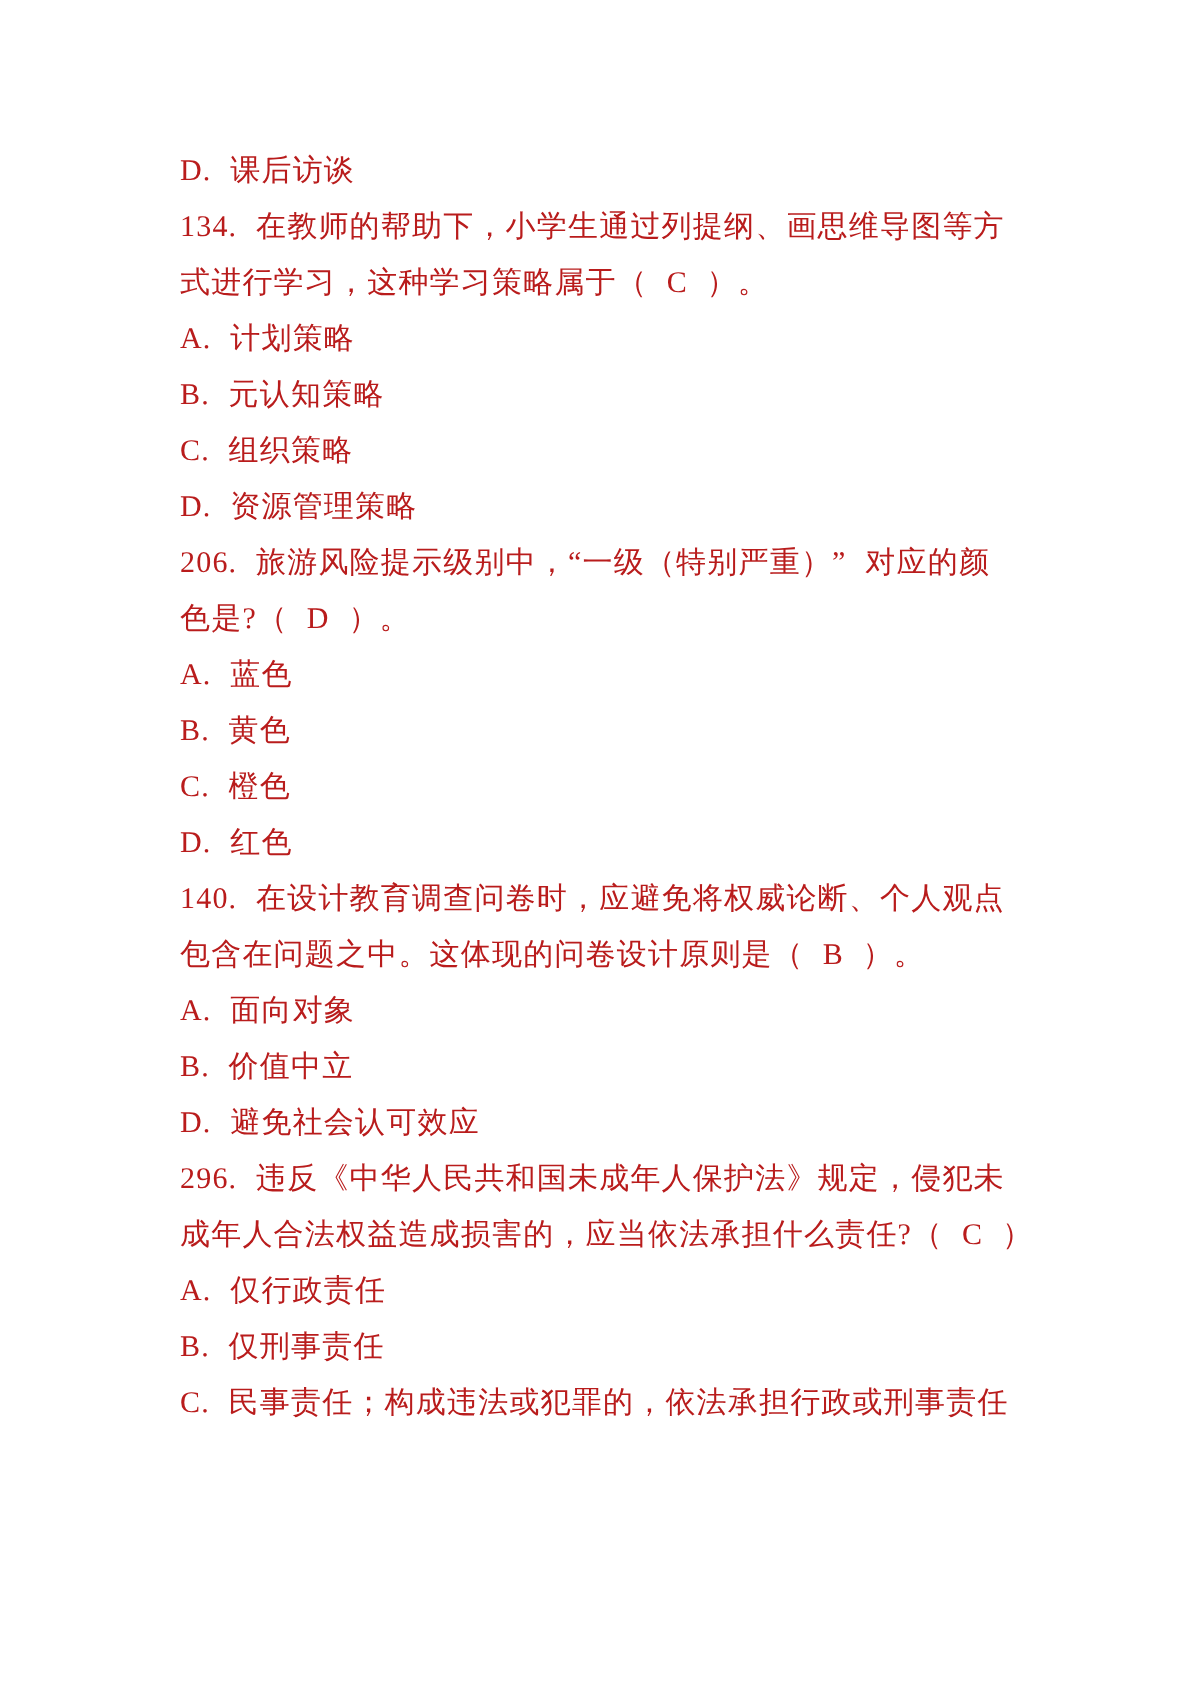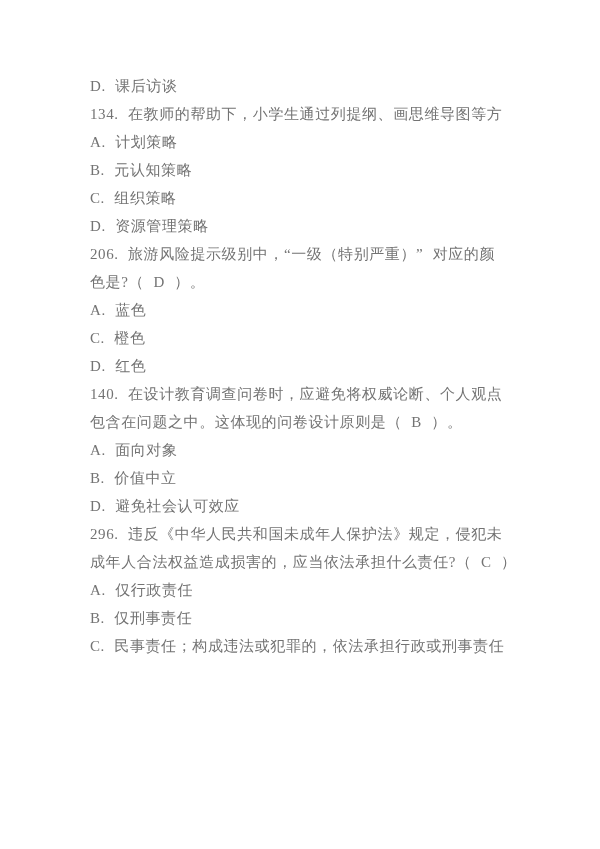--- a/index.html
+++ b/index.html
@@ -22,37 +22,39 @@
     top: 72px;
     width: 424px;
   }
   .line {
     height: 28px;
     line-height: 28px;
     font-size: 15px;
     letter-spacing: 0.6px;
     word-spacing: 5px;
     white-space: pre;
-    color: #737373;
+    color: #b91c1c;
   }
 </style>
 </head>
 <body>
 
 <div class="page">
   <div class="content">
     <div class="line">D. 课后访谈</div>
     <div class="line">134. 在教师的帮助下，小学生通过列提纲、画思维导图等方</div>
+    <div class="line">式进行学习，这种学习策略属于（ C ）。</div>
     <div class="line">A. 计划策略</div>
     <div class="line">B. 元认知策略</div>
     <div class="line">C. 组织策略</div>
     <div class="line">D. 资源管理策略</div>
     <div class="line">206. 旅游风险提示级别中，“一级（特别严重）” 对应的颜</div>
     <div class="line">色是?（ D ）。</div>
     <div class="line">A. 蓝色</div>
+    <div class="line">B. 黄色</div>
     <div class="line">C. 橙色</div>
     <div class="line">D. 红色</div>
     <div class="line">140. 在设计教育调查问卷时，应避免将权威论断、个人观点</div>
     <div class="line">包含在问题之中。这体现的问卷设计原则是（ B ）。</div>
     <div class="line">A. 面向对象</div>
     <div class="line">B. 价值中立</div>
     <div class="line">D. 避免社会认可效应</div>
     <div class="line">296. 违反《中华人民共和国未成年人保护法》规定，侵犯未</div>
     <div class="line">成年人合法权益造成损害的，应当依法承担什么责任?（ C ）</div>
     <div class="line">A. 仅行政责任</div>

